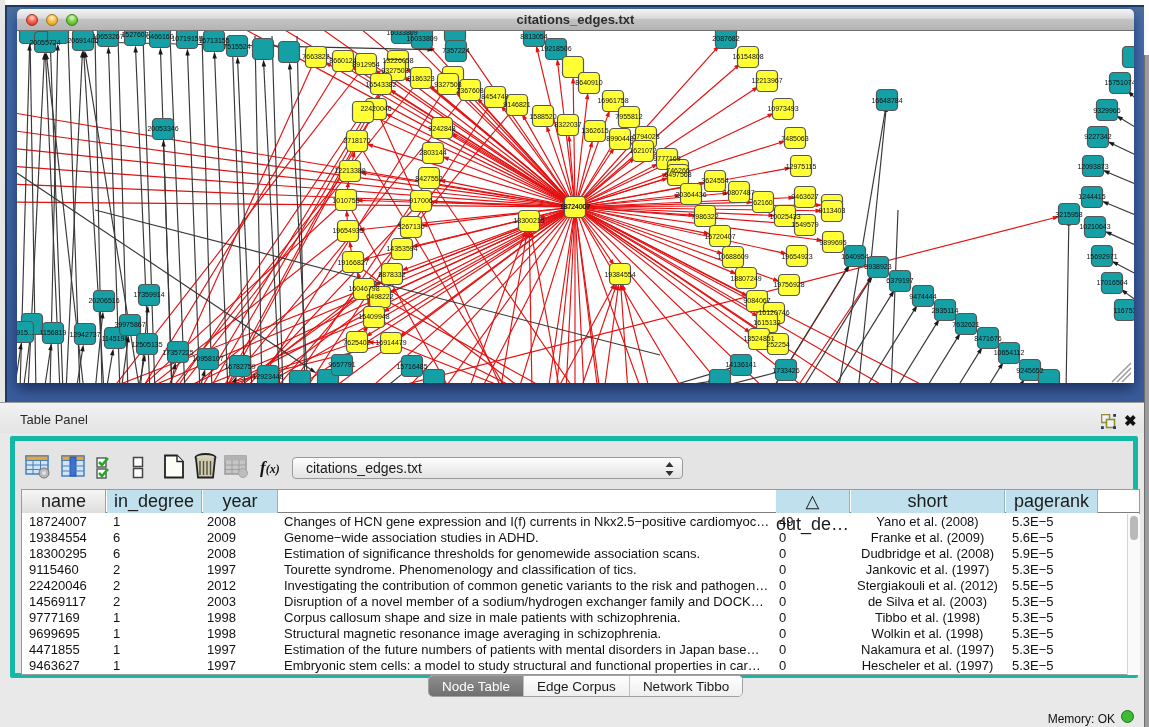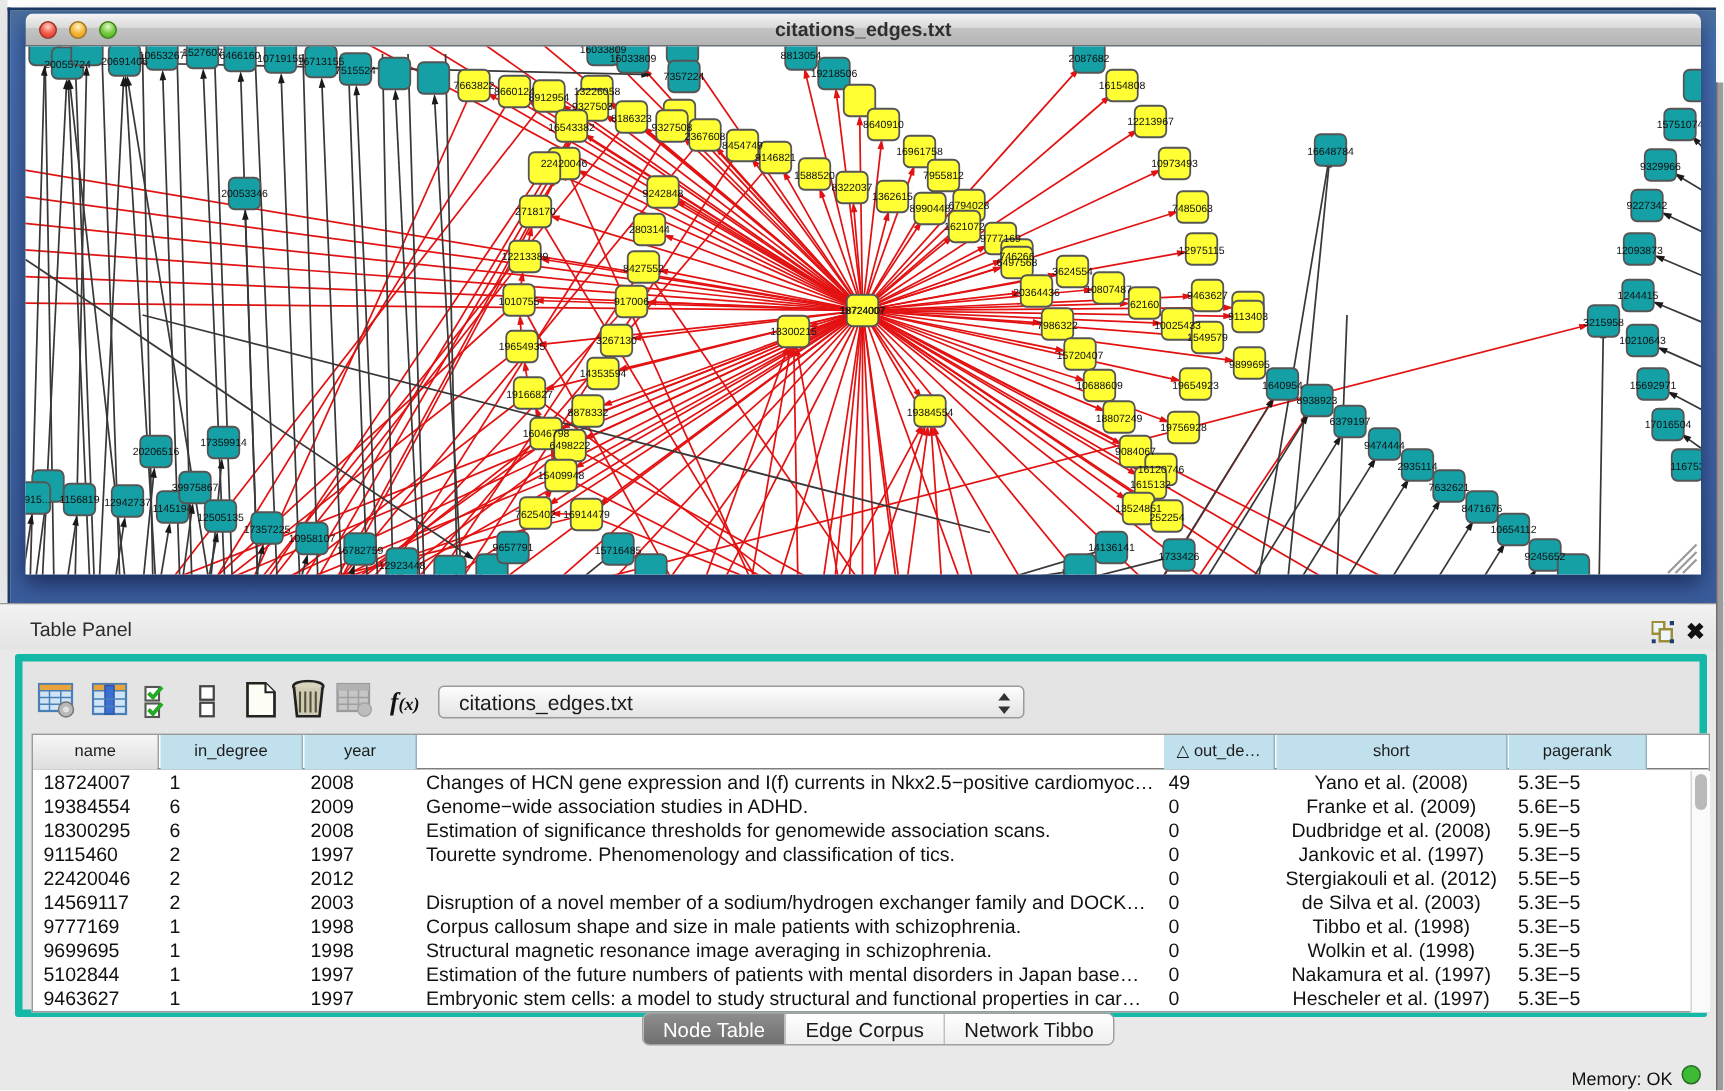--- a/index.html
+++ b/index.html
@@ -23,21 +23,21 @@
 #tpheader .t{position:absolute;left:20px;top:9px;font-size:13px;color:#2b2b2b}
 #floaticon{position:absolute;left:1101px;top:11px;width:15px;height:15px}
 #closex{position:absolute;left:1124px;top:9px;font-size:15px;font-weight:bold;color:#111}
 #content{position:absolute;left:10px;top:33px;width:1128px;height:242px;background:#e4e4e4;
  border:5px solid #14b8a6;border-radius:2px}
 #toolbar{position:absolute;left:0;top:0;width:1126px;height:48px}
 #combo{position:absolute;left:277px;top:16px;width:391px;height:22px;border:1px solid #9a9a9a;border-radius:4px;
  background:linear-gradient(#fdfdfd,#e3e3e3);font-size:14px;color:#1a1a1a;line-height:20px;padding-left:13px}
 #tablewrap{position:absolute;left:6px;top:48px;width:1119px;height:186px;background:#fff;border:1px solid #9a9a9a;border-left:1px solid #9a9a9a}
 #thead{position:absolute;left:0;top:0;width:1117px;height:23px;background:#fff;border-bottom:1px solid #7e7e7e}
-#thead span{position:absolute;top:0;height:23px;line-height:23px;text-align:center;font-size:11px;color:#1c1c1c;border-right:1px solid #8fb6c4;background:#bfe0ec}
+#thead span{position:absolute;top:0;height:23px;line-height:23px;text-align:center;font-size:18px;color:#1c1c1c;border-right:1px solid #8fb6c4;background:#bfe0ec}
 #tbody{position:absolute;left:0;top:24px;width:1100px;height:161px;overflow:hidden;font-size:13px;color:#111}
 .tr{position:relative;height:16px;line-height:16px;white-space:nowrap}
 .tr span{position:absolute;top:0;overflow:hidden}
 .c0{left:7px;width:80px}.c1{left:91px;width:92px}.c2{left:185px;width:72px}
 .c3{left:262px;width:490px}.c4{left:757px;width:72px}.c5{left:828px;width:155px;text-align:center}
 .c6{left:990px;width:100px}
 #vscroll{position:absolute;left:1105px;top:24px;width:13px;height:161px;background:#fafafa;border-left:1px solid #d5d5d5}
 #vthumb{position:absolute;left:1.5px;top:2px;width:8px;height:24px;border-radius:4px;background:#b9b9b9}
 #tabs{position:absolute;left:428px;top:272px;height:22px;display:flex;border:1px solid #a0a0a0;border-radius:5px;overflow:hidden;background:#fff}
 #tabs div{font-size:13.5px;line-height:21px;padding:0 13px;color:#1a1a1a;background:linear-gradient(#fff,#eee)}
@@ -841,20 +841,21 @@
               <span class="c2">1997</span>
               <span class="c3">Tourette syndrome. Phenomenology and classification of tics.</span>
               <span class="c4">0</span>
               <span class="c5">Jankovic et al. (1997)</span>
               <span class="c6">5.3E−5</span>
             </div>
             <div class="tr">
               <span class="c0">22420046</span>
               <span class="c1">2</span>
               <span class="c2">2012</span>
+              <span class="c3">Investigating the contribution of common genetic variants to the risk and pathogen…</span>
               <span class="c4">0</span>
               <span class="c5">Stergiakouli et al. (2012)</span>
               <span class="c6">5.5E−5</span>
             </div>
             <div class="tr">
               <span class="c0">14569117</span>
               <span class="c1">2</span>
               <span class="c2">2003</span>
               <span class="c3">Disruption of a novel member of a sodium/hydrogen exchanger family and DOCK…</span>
               <span class="c4">0</span>
@@ -873,21 +874,21 @@
             <div class="tr">
               <span class="c0">9699695</span>
               <span class="c1">1</span>
               <span class="c2">1998</span>
               <span class="c3">Structural magnetic resonance image averaging in schizophrenia.</span>
               <span class="c4">0</span>
               <span class="c5">Wolkin et al. (1998)</span>
               <span class="c6">5.3E−5</span>
             </div>
             <div class="tr">
-              <span class="c0">5102844</span>
+              <span class="c0">4471855</span>
               <span class="c1">1</span>
               <span class="c2">1997</span>
               <span class="c3">Estimation of the future numbers of patients with mental disorders in Japan base…</span>
               <span class="c4">0</span>
               <span class="c5">Nakamura et al. (1997)</span>
               <span class="c6">5.3E−5</span>
             </div>
             <div class="tr">
               <span class="c0">9463627</span>
               <span class="c1">1</span>

